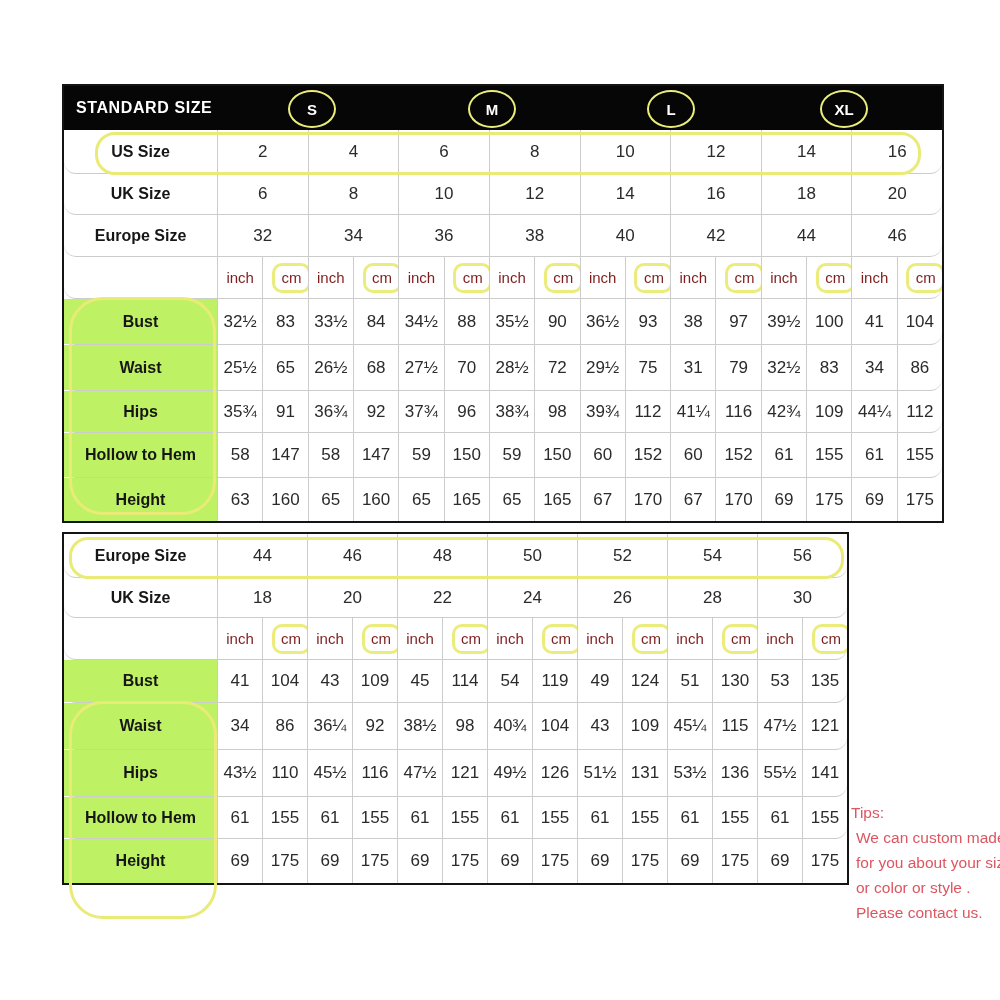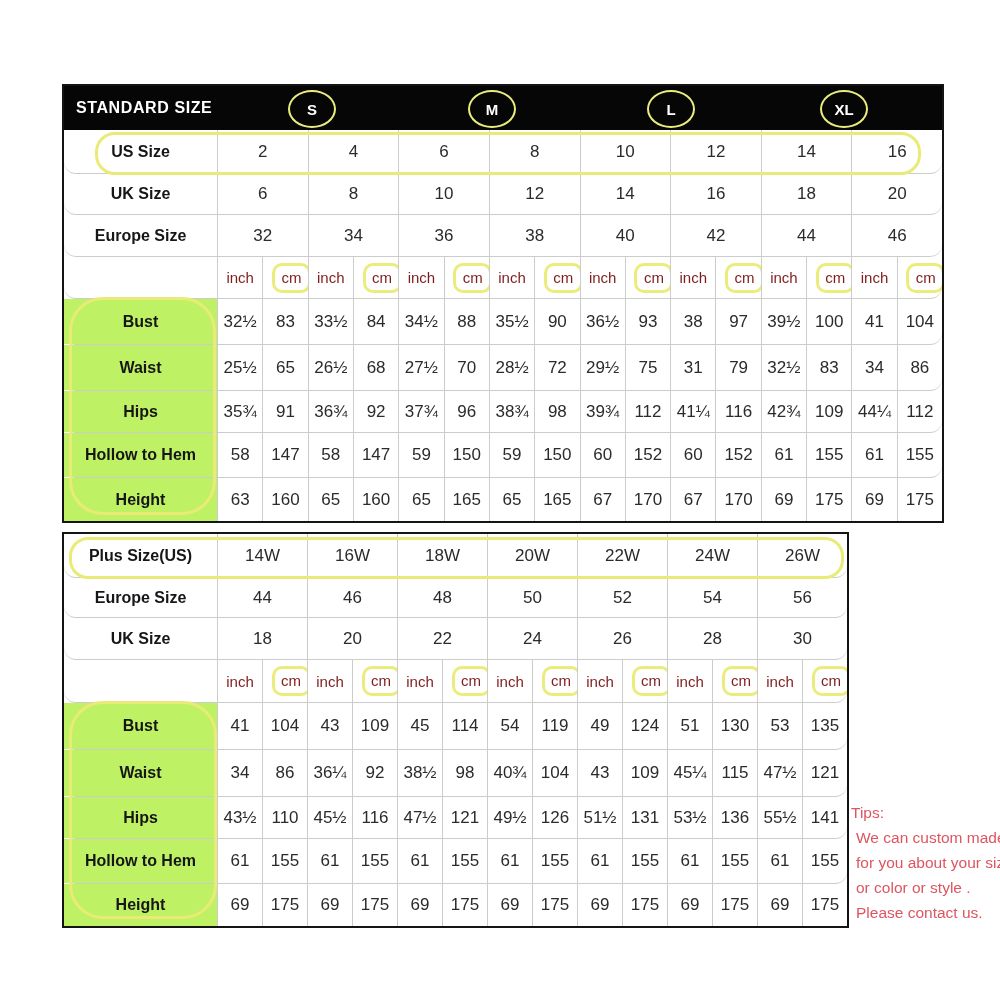--- a/index.html
+++ b/index.html
@@ -256,30 +256,20 @@
           <div class="cell">175</div>
         </div>
       </div>
     <div class="hl hl-us-row"></div>
     <div class="hl hl-labels1"></div>
   </section>
 
   <section class="tbl tbl2">
     <div class="grid grid2" id="grid2">
         <div class="row">
-          <div class="cell label-cell">Plus Size(US)</div>
-          <div class="cell span2">14W</div>
-          <div class="cell span2">16W</div>
-          <div class="cell span2">18W</div>
-          <div class="cell span2">20W</div>
-          <div class="cell span2">22W</div>
-          <div class="cell span2">24W</div>
-          <div class="cell span2">26W</div>
-        </div>
-        <div class="row">
           <div class="cell label-cell">Europe Size</div>
           <div class="cell span2">44</div>
           <div class="cell span2">46</div>
           <div class="cell span2">48</div>
           <div class="cell span2">50</div>
           <div class="cell span2">52</div>
           <div class="cell span2">54</div>
           <div class="cell span2">56</div>
         </div>
         <div class="row">

